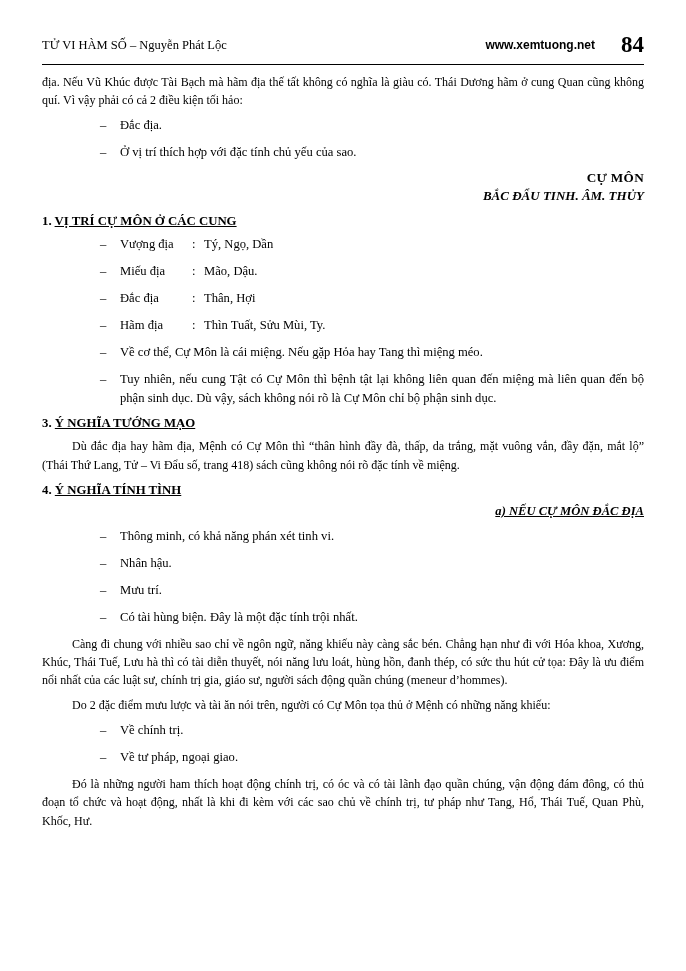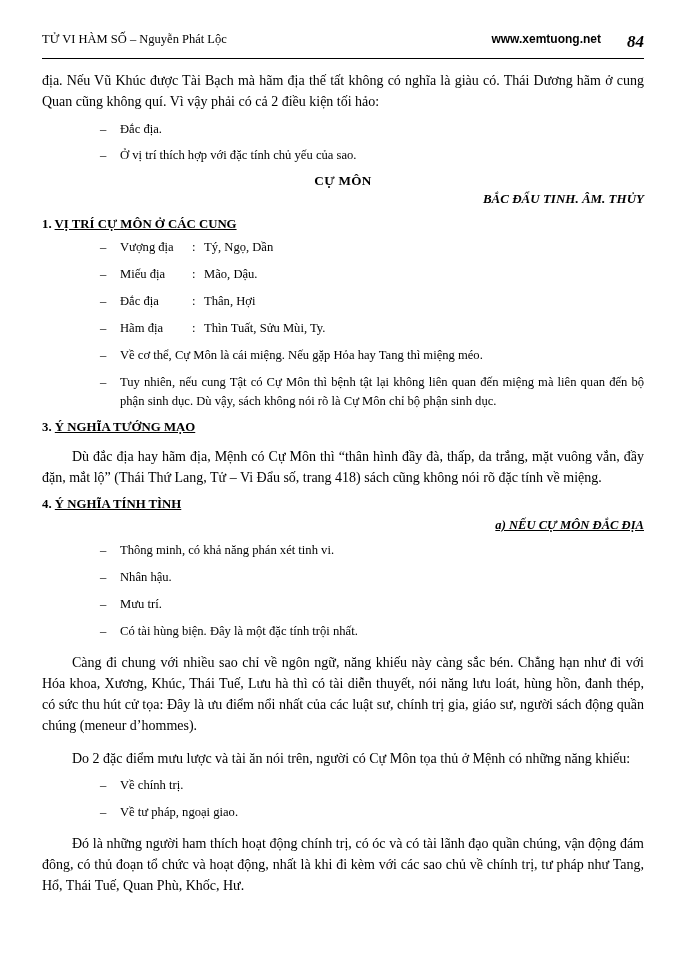--- a/index.html
+++ b/index.html
@@ -28,51 +28,50 @@
     font-size: 12.5px;
     padding-bottom: 4px;
   }
   .header-left {
     font-family: "Liberation Serif", serif;
     font-size: 12.5px;
     white-space: nowrap;
   }
   .header-right {
     display: flex;
-    align-items: flex-start;
+    align-items: center;
     gap: 26px;
     margin-left: 23px;
   }
   .header-site {
     font-family: "Liberation Sans", sans-serif;
     font-weight: bold;
     font-size: 12px;
   }
   .header-page {
     font-family: "Liberation Serif", serif;
     font-weight: bold;
-    font-style: italic;
-    font-size: 17px;
+    font-size: 23px;
   }
   .rule {
     border-top: 1px solid #000;
     margin-top: 2px;
     margin-bottom: 8px;
   }
   p {
-    margin: 11px 0 7px 0;
-    font-size: 14px;
+    margin: 0 0 7px 0;
+    font-size: 12px;
     line-height: 1.52;
     text-align: justify;
   }
   .indent {
     text-indent: 30px;
   }
   .title-center {
-    text-align: center;
+    text-align: right;
     font-weight: bold;
     font-size: 13.2px;
     margin: 6px 0 2px 0;
     letter-spacing: .3px;
   }
   .subtitle-center {
     text-align: right;
     font-weight: bold;
     font-style: italic;
     font-size: 13px;

